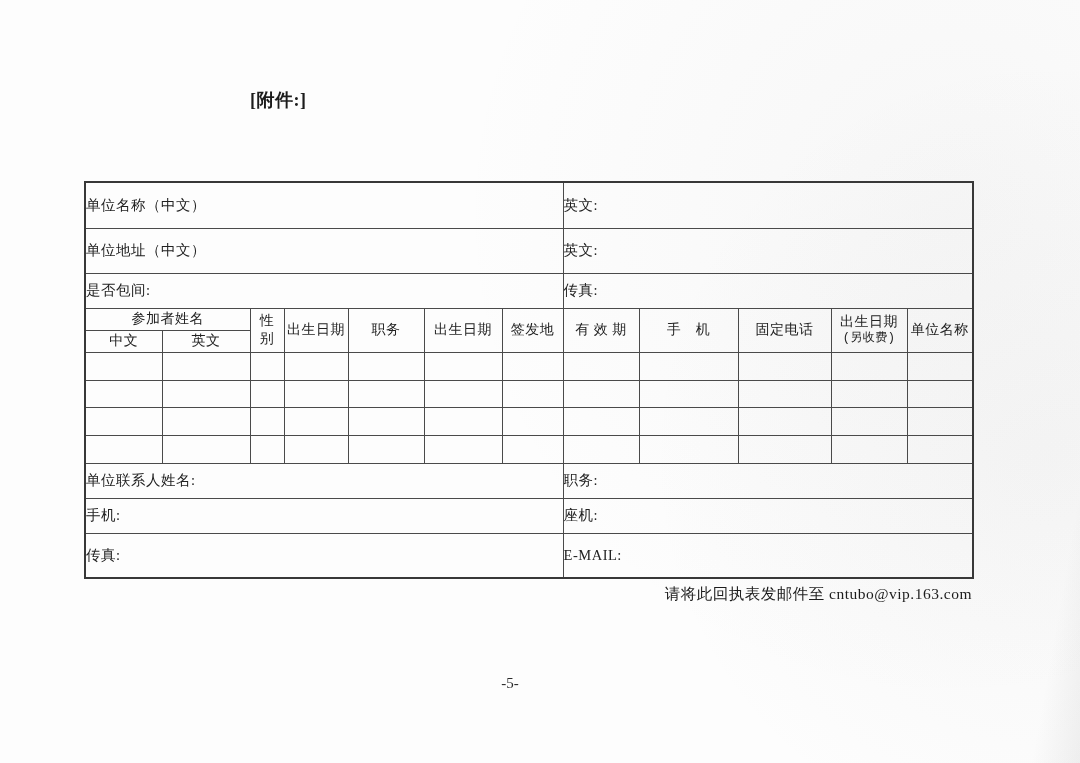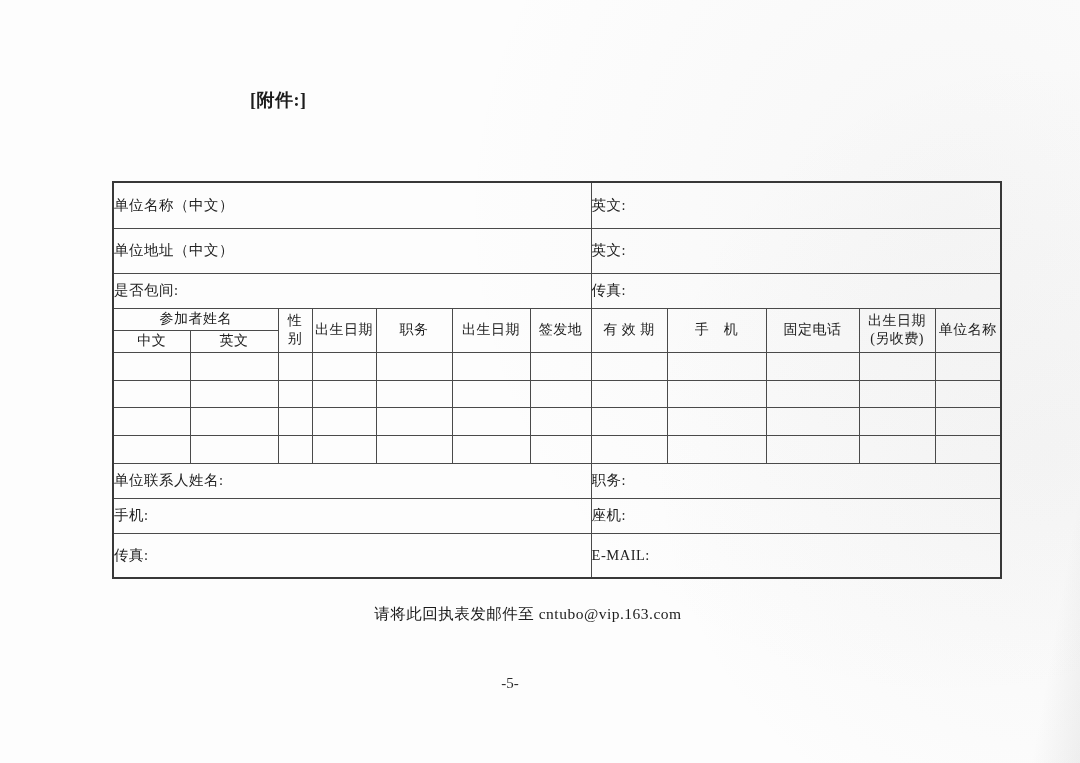--- a/index.html
+++ b/index.html
@@ -45,21 +45,21 @@
     border-collapse: collapse;
     table-layout: fixed;
     font-size: 14px;
     color: #222;
   }
   table.form-table td {
     border: 1px solid #4a4a4a;
     padding: 0;
     overflow: hidden;
   }
-  table.form-table { border: 2px solid #383838; margin-left: 28px; }
+  table.form-table { border: 2px solid #383838; }
   td.label-cell {
     text-align: left;
     vertical-align: middle;
     padding: 0 0 0 10px;
     font-size: 14.5px;
     letter-spacing: 0.5px;
   }
   td.head-cell {
     text-align: center;
     vertical-align: middle;
@@ -68,27 +68,27 @@
     line-height: 1.35;
   }
   .vstack {
     display: block;
     width: 1.1em;
     margin: 0 auto;
     line-height: 1.3;
     word-break: break-all;
   }
   .two-line span { display: block; line-height: 1.3; }
-  .two-line .small { font-size: 14px; }
+  .two-line .small { font-size: 12px; font-family: Liberation Mono, monospace; }
   .footer-note {
     position: absolute;
     left: 84px;
     width: 888px;
-    top: 604px;
-    text-align: center;
+    top: 584px;
+    text-align: right;
     font-size: 15.5px;
     letter-spacing: 0.5px;
   }
   .page-number {
     position: absolute;
     left: 0;
     right: 60px;
     top: 675px;
     text-align: center;
     font-size: 15px;

